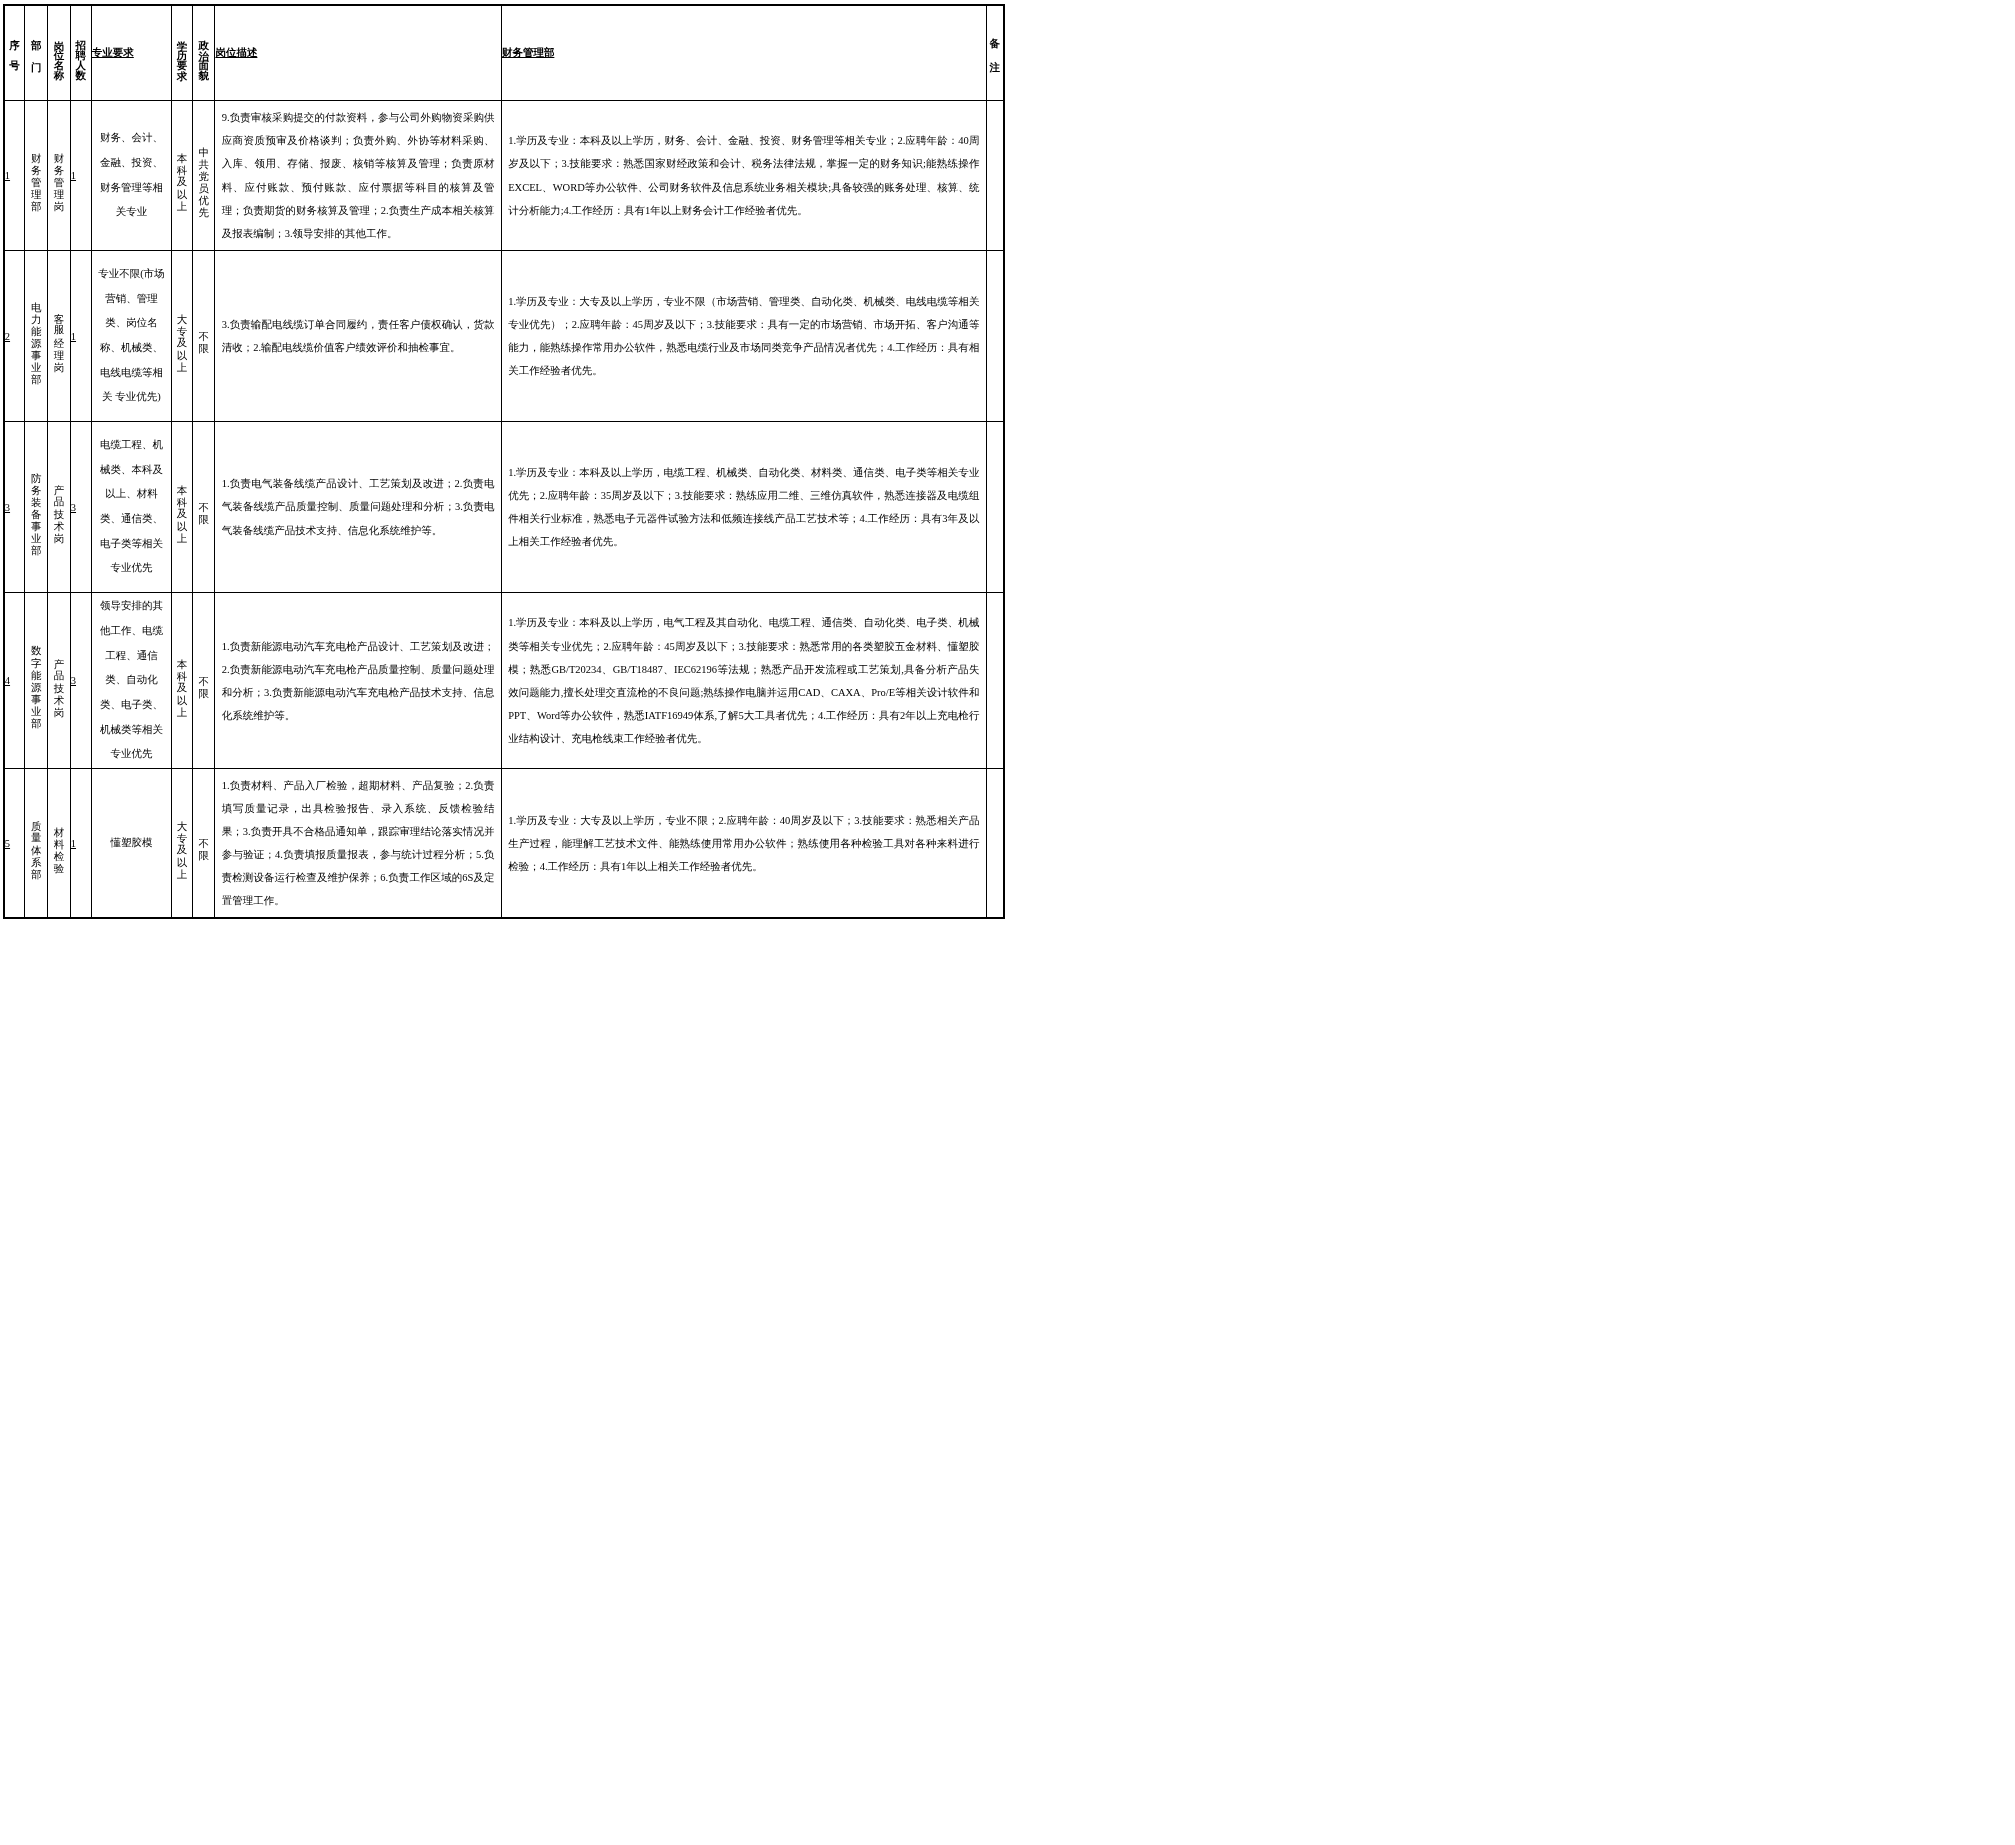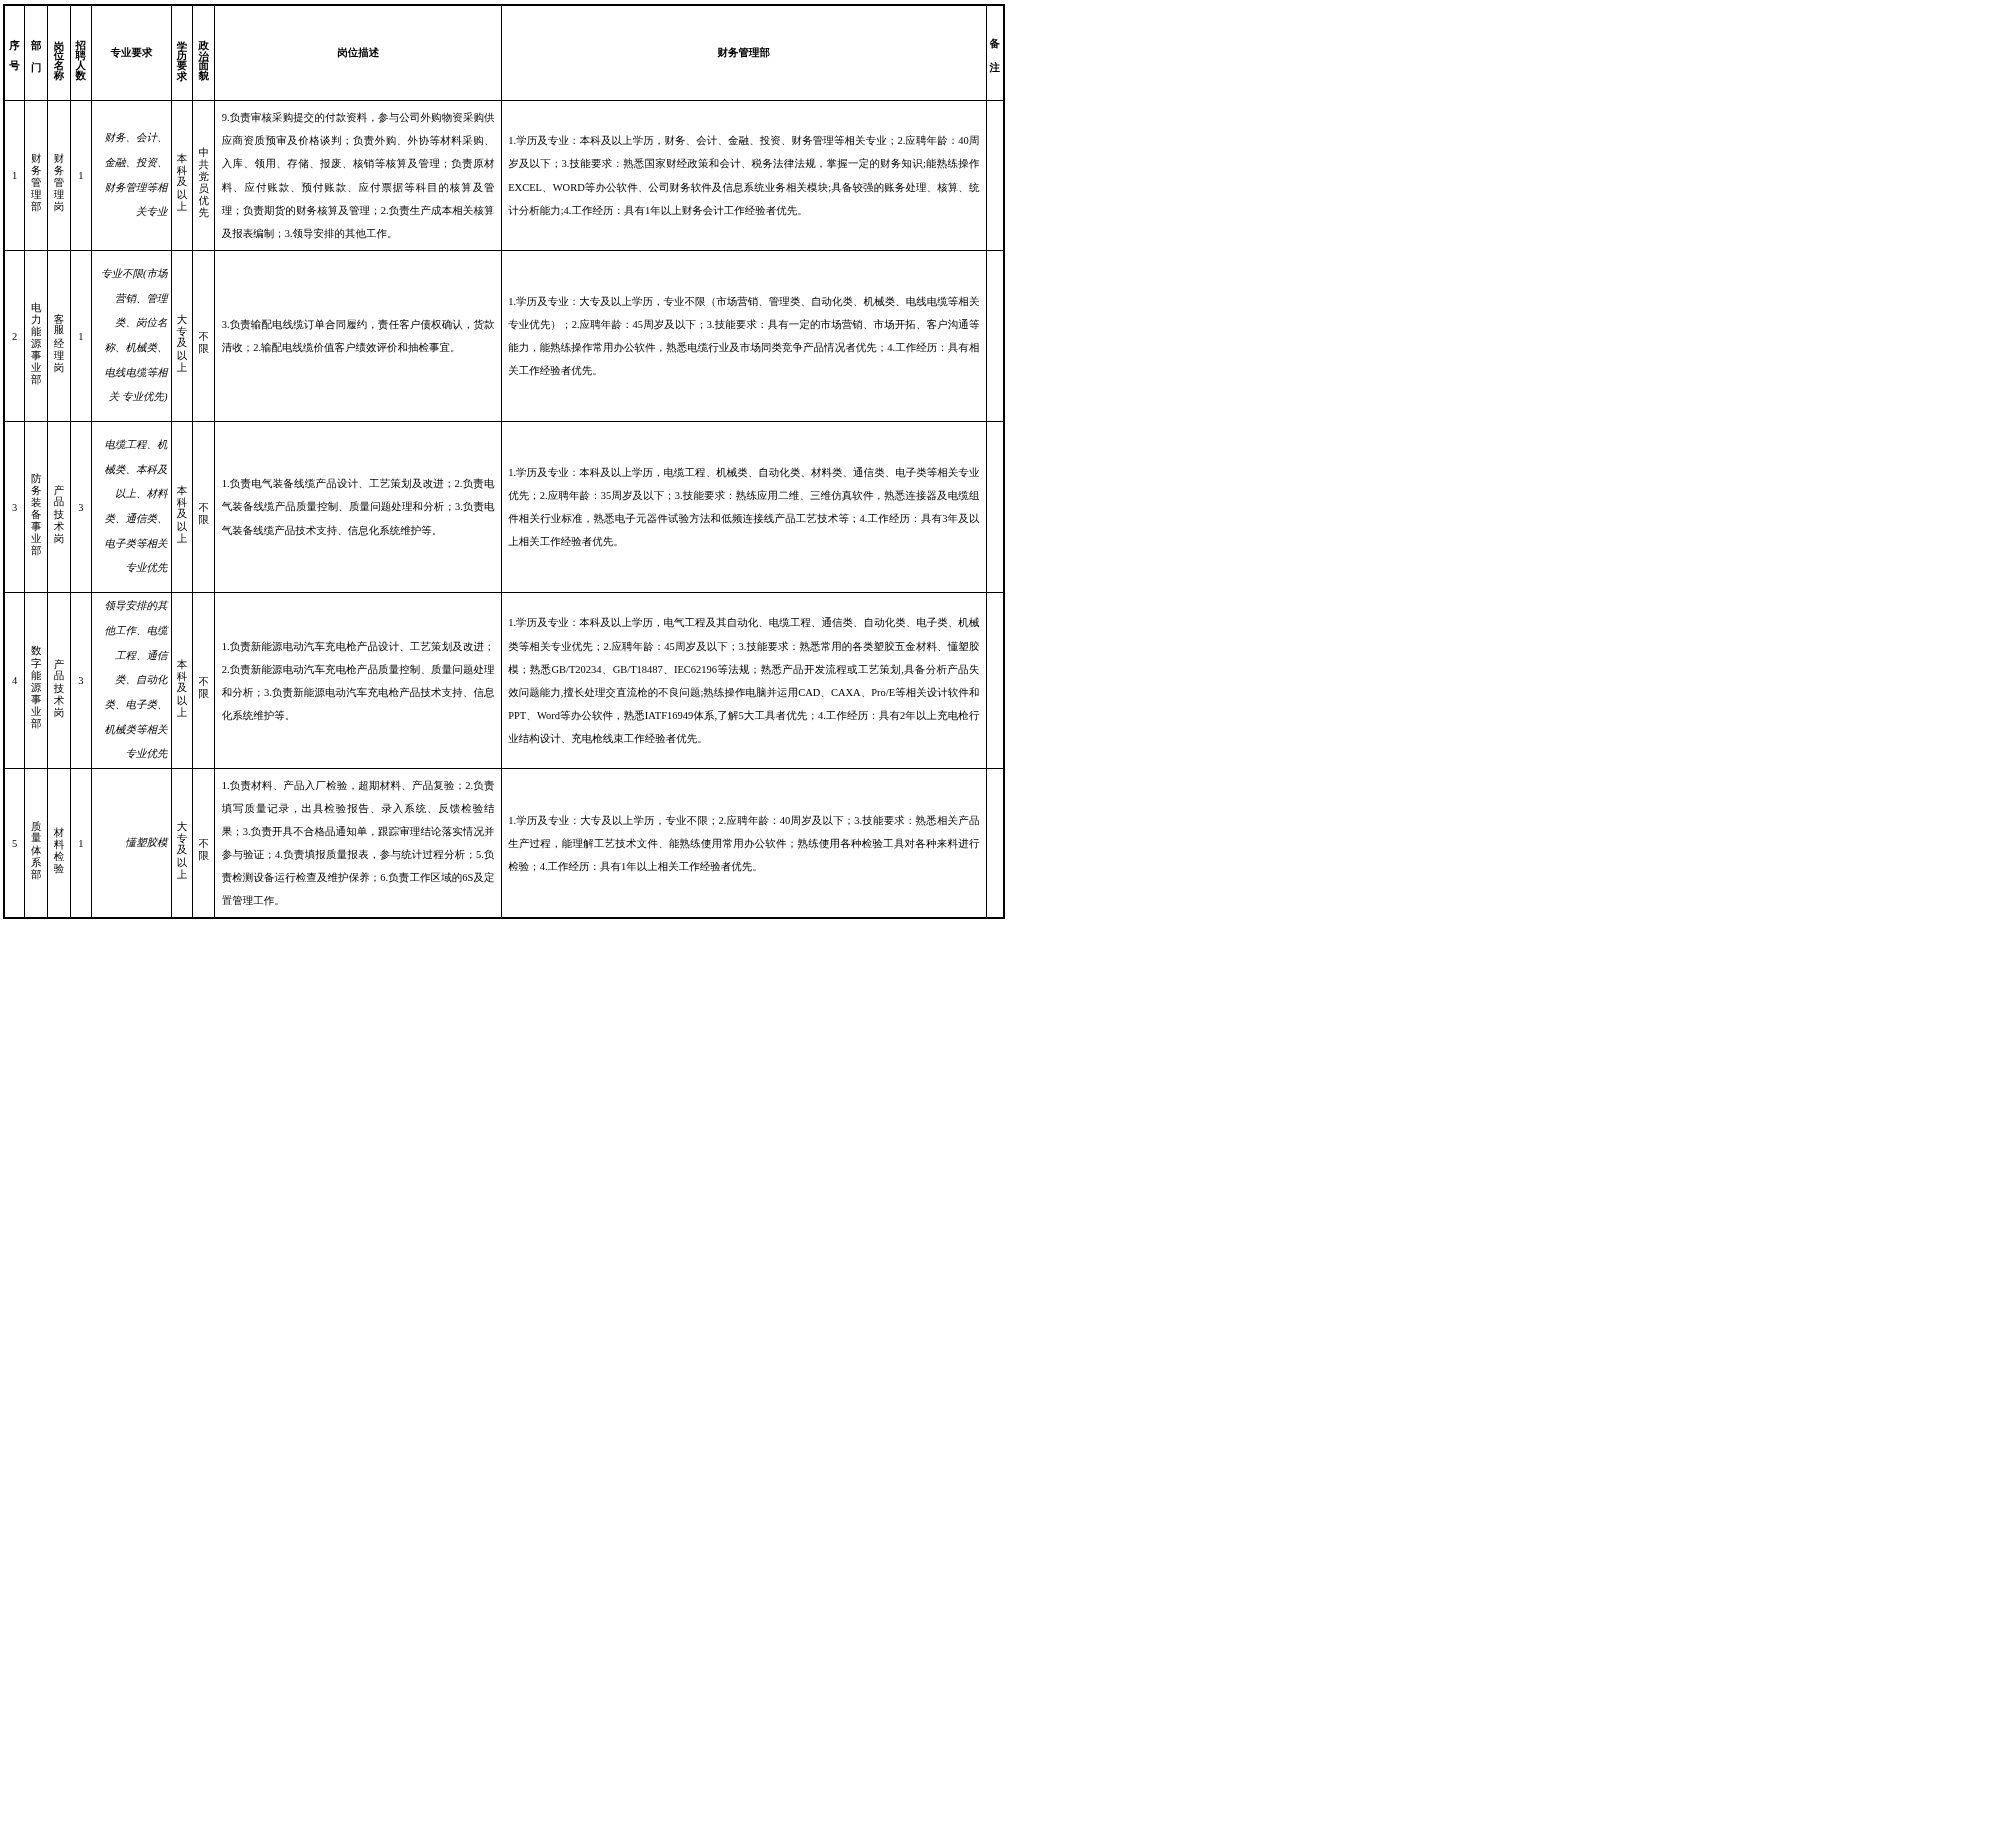--- a/index.html
+++ b/index.html
@@ -23,45 +23,44 @@
     border-right: 1px solid #000;
     border-top: 1.7px solid #000;
     border-bottom: 1.7px solid #000;
     vertical-align: middle;
     font-size: 10.5px;
     overflow: hidden;
     box-sizing: border-box;
     padding: 0;
   }
   tr.hrow td { font-weight: bold; }
-  .c  { text-align: center; }
+  .c  { text-align: left; text-decoration: underline; }
   
   .v, .vw, .vd {
     text-align: center;
   }
   .v span, .vw span, .vd span {
     writing-mode: vertical-rl;
     text-orientation: upright;
     display: inline-block;
     line-height: 1.05;
     white-space: nowrap;
   }
   .v  span { letter-spacing: 0.95em; }
   .vw span { letter-spacing: 2.1em; }
   .vd span { letter-spacing: 1.15em; }
   .para {
     text-align: justify;
     padding: 2.8px 6.3px;
     line-height: 2.2;
   }
   .major {
-    text-align: right;
+    text-align: center;
     padding: 1.4px 3.5px;
     line-height: 2.35;
-    font-style: italic;
   }
 </style>
 </head>
 <body>
 
 <div class="page">
   <table class="jobs">
     <colgroup>
       <col style="width:21px">
         <col style="width:23px">

